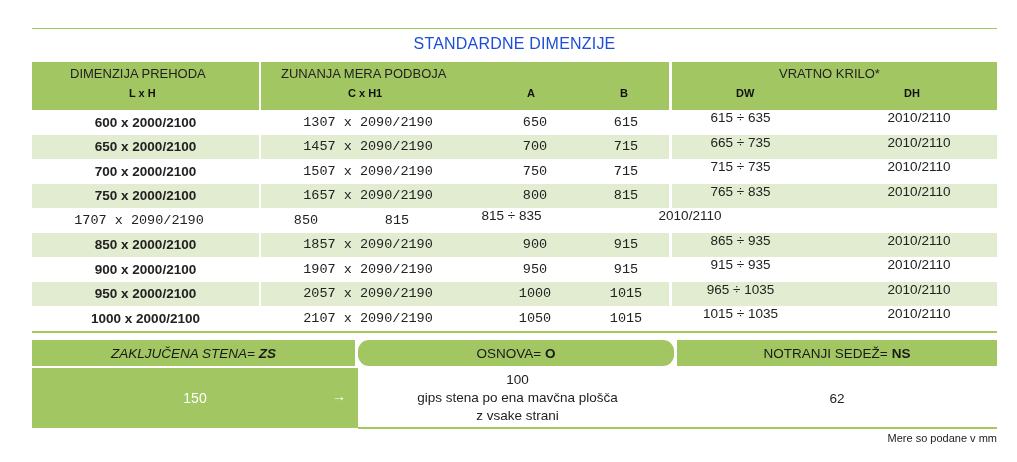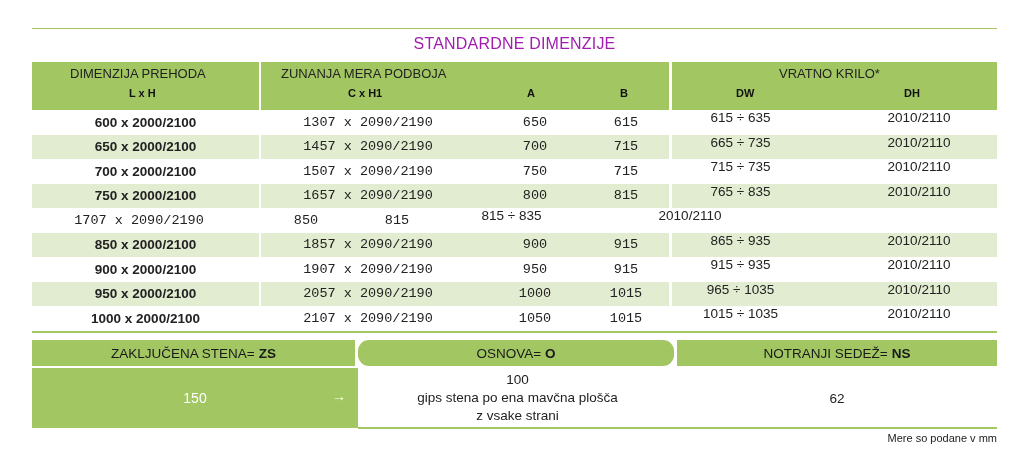--- a/index.html
+++ b/index.html
@@ -1,20 +1,20 @@
 <!DOCTYPE html>
 <html><head>
 <meta charset="utf-8">
 <style>
   * { box-sizing: border-box; margin: 0; padding: 0; }
   html, body { width: 1017px; height: 462px; background: #ffffff; overflow: hidden; }
   body { font-family: "Liberation Sans", "DejaVu Sans", sans-serif; color: #1a1a1a; position: relative; }
 
   .top-rule { position: absolute; left: 32px; top: 28px; width: 965px; height: 1px; background: #a3c763; }
-  .title { position: absolute; left: 32px; top: 35px; width: 965px; height: 22px; text-align: center; font-size: 16px; color: #a21caf; letter-spacing: 0.2px; }
+  .title { position: absolute; left: 32px; top: 35px; width: 965px; height: 22px; text-align: center; font-size: 16px; color: #1d4ed8; letter-spacing: 0.2px; }
 
   
   .main { position: absolute; left: 32px; top: 62px; width: 965px; }
   .hdr { display: flex; height: 48px; }
   .hdr .grp { background: #a2c762; height: 48px; position: relative; }
   .hdr .g1 { width: 227px; margin-right: 2px; }
   .hdr .g2 { width: 408px; margin-right: 3px; }
   .hdr .g3 { width: 325px; }
   .hdr .sup { position: absolute; top: 4px; font-size: 13px; color: #222; white-space: nowrap; }
   .hdr .sub { position: absolute; top: 25px; font-size: 11px; font-weight: bold; color: #111; white-space: nowrap; }
@@ -24,21 +24,21 @@
   .row .c1 { width: 227px; margin-right: 2px; height: 100%; display: flex; align-items: center; justify-content: center; font-weight: bold; }
   .row .c2 { width: 408px; margin-right: 3px; height: 100%; display: flex; align-items: center; font-family: Liberation Mono, monospace; }
   .row .c3 { width: 325px; height: 100%; display: flex; align-items: flex-start; gap: 32px; }
   .cell { text-align: center; }
   .bottom-rule { width: 965px; height: 2px; background: #a3c763; }
 
   
   .lower { position: absolute; left: 32px; top: 340px; width: 965px; }
   .lhdr { display: flex; height: 26px; }
   .lhdr > div { background: #a2c762; height: 26px; display: flex; align-items: center; justify-content: center; font-size: 13.5px; color: #1a1a1a; }
-  .lhdr .l1 { width: 323px; margin-right: 3px; }
+  .lhdr .l1 { width: 323px; margin-right: 3px; font-style: italic; }
   .lhdr .l2 { width: 316px; margin-right: 3px; border-radius: 11px; }
   .lhdr .l3 { width: 320px; }
   .lhdr b { margin-left: 4px; }
   .lbody { display: flex; height: 60px; margin-top: 2px; }
   .lbody .l1 { width: 326px; background: #a2c762; position: relative; display: flex; align-items: center; justify-content: center; color: #ffffff; font-weight: normal; font-size: 14px; }
   .lbody .l1 .arrow { position: absolute; right: 12px; top: 20px; font-size: 14px; color: #ffffff; }
   .lbody .l2 { width: 319px; display: flex; flex-direction: column; align-items: center; justify-content: center; font-size: 13.5px; line-height: 18px; color: #222; }
   .lbody .l3 { width: 320px; display: flex; align-items: center; justify-content: center; font-size: 13.5px; color: #222; }
   .lrule { position: absolute; left: 358px; top: 427px; width: 639px; height: 1.5px; background: #a3c763; }
   .note { position: absolute; right: 20px; top: 432px; font-size: 11px; color: #222; }

